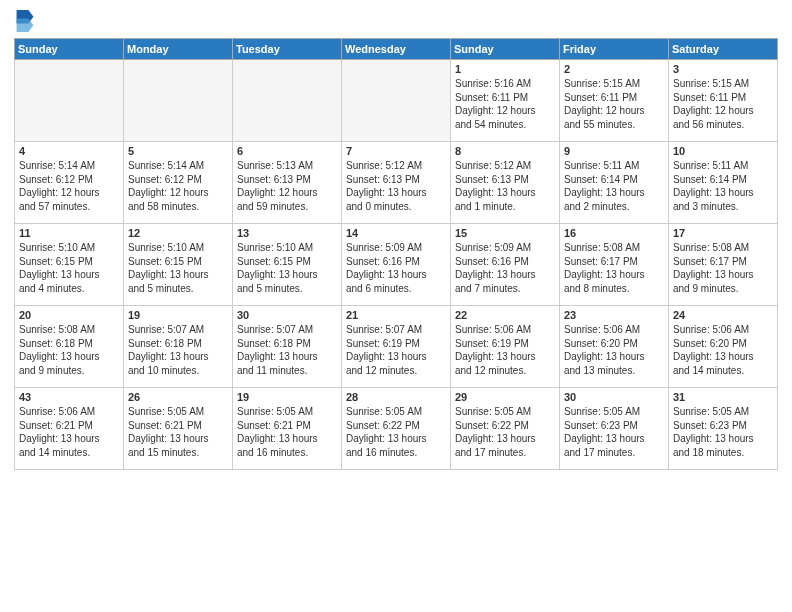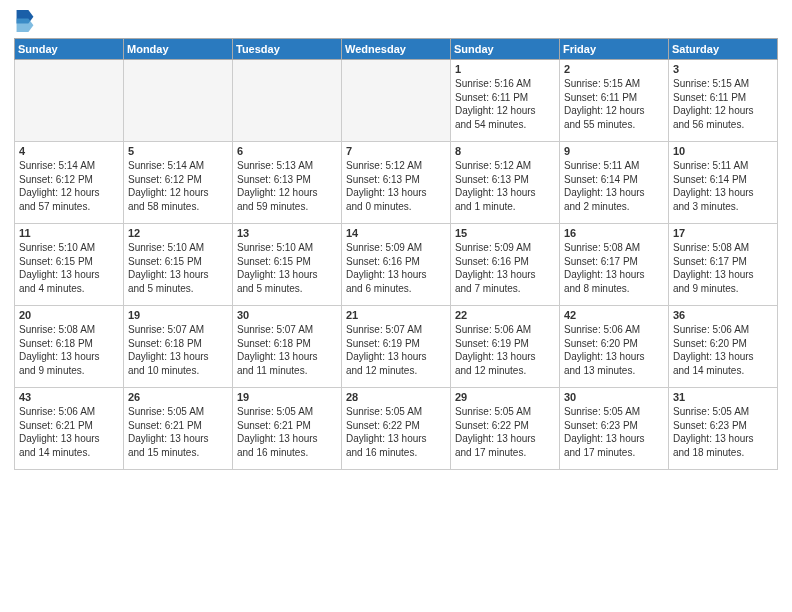--- a/index.html
+++ b/index.html
@@ -280,28 +280,28 @@
 and 12 minutes.</div>
           </td>
           <td>
             <span class="day-number">22</span>
             <div class="day-info" style="white-space: pre-line;">Sunrise: 5:06 AM
 Sunset: 6:19 PM
 Daylight: 13 hours
 and 12 minutes.</div>
           </td>
           <td>
-            <span class="day-number">42</span>
+            <span class="day-number">23</span>
             <div class="day-info" style="white-space: pre-line;">Sunrise: 5:06 AM
 Sunset: 6:20 PM
 Daylight: 13 hours
 and 13 minutes.</div>
           </td>
           <td>
-            <span class="day-number">36</span>
+            <span class="day-number">24</span>
             <div class="day-info" style="white-space: pre-line;">Sunrise: 5:06 AM
 Sunset: 6:20 PM
 Daylight: 13 hours
 and 14 minutes.</div>
           </td>
         </tr>
         <tr>
           <td>
             <span class="day-number">43</span>
             <div class="day-info" style="white-space: pre-line;">Sunrise: 5:06 AM

